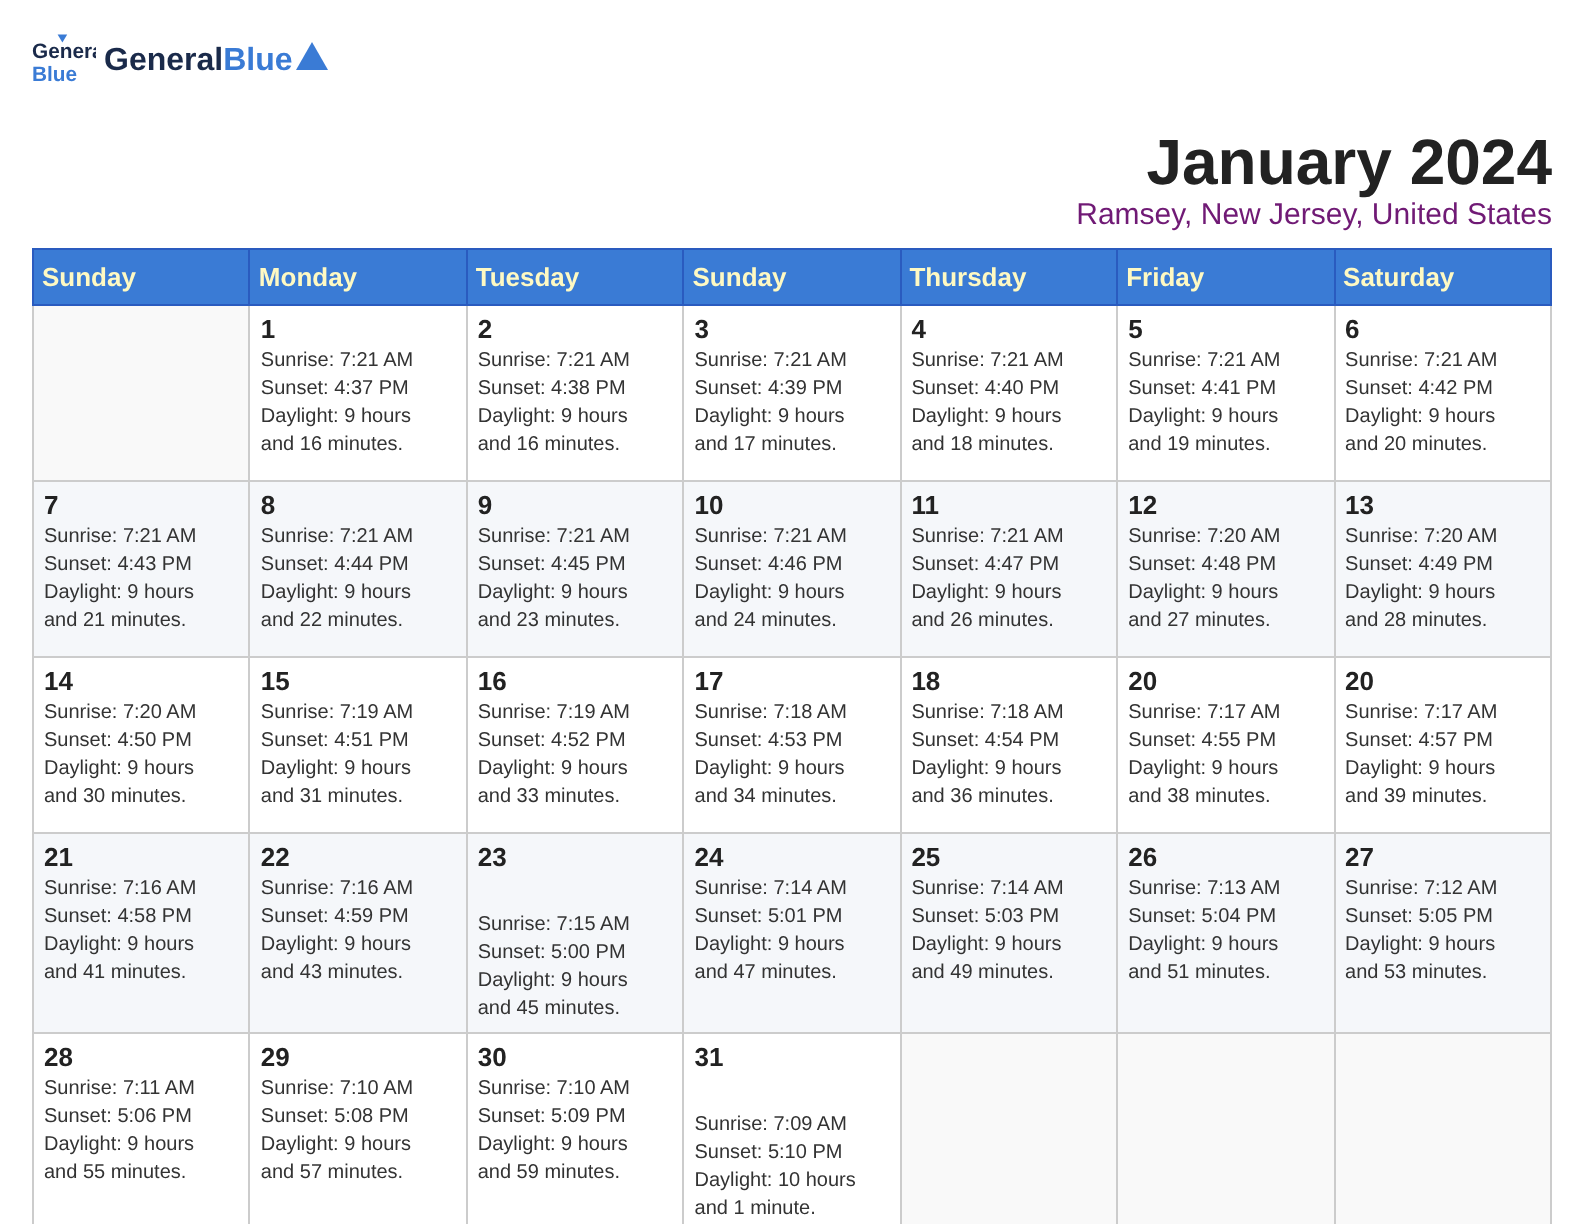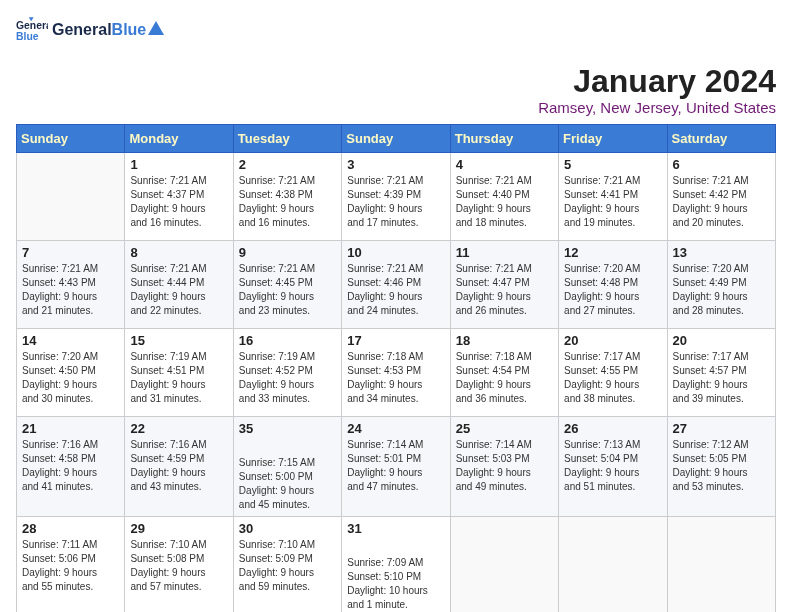--- a/index.html
+++ b/index.html
@@ -277,21 +277,21 @@
 and 41 minutes.</div>
         </td>
         <td>
           <span class="day-number">22</span>
           <div class="day-info" style="white-space: pre-line;">Sunrise: 7:16 AM
 Sunset: 4:59 PM
 Daylight: 9 hours
 and 43 minutes.</div>
         </td>
         <td>
-          <span class="day-number">35</span>
+          <span class="day-number">23</span>
           <div class="day-info" style="white-space: pre-line; margin-top: 20px;">Sunrise: 7:15 AM
 Sunset: 5:00 PM
 Daylight: 9 hours
 and 45 minutes.</div>
         </td>
         <td>
           <span class="day-number">24</span>
           <div class="day-info" style="white-space: pre-line;">Sunrise: 7:14 AM
 Sunset: 5:01 PM
 Daylight: 9 hours

